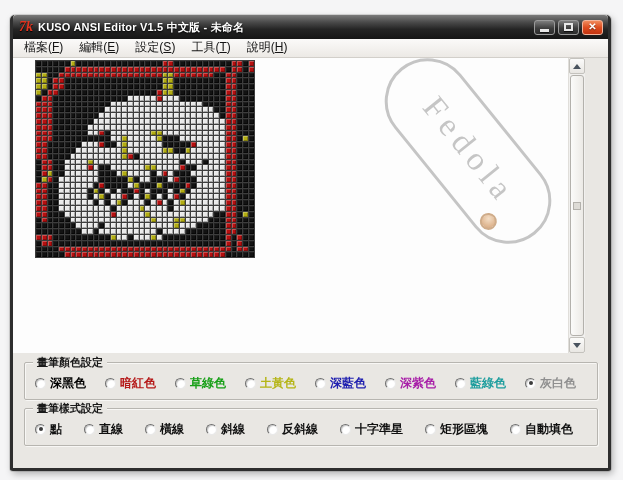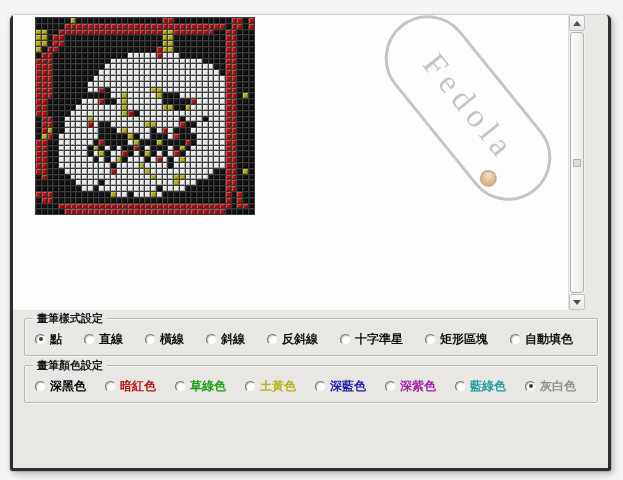--- a/index.html
+++ b/index.html
@@ -93,21 +93,41 @@
   .statusbar { position:absolute; left:0; right:0; bottom:0; height:17px;
     border-top:1px solid #969692; box-shadow:inset 0 1px 0 #f9f8f6;
     background:#e9e7e3; display:flex; align-items:center; padding-left:4px; }
   .status-text { font-size:12px; color:#121212; }
 </style>
 </head>
 <body>
 
 <div class="window">
 
-
+  <div class="titlebar">
+    <span class="app-icon">7k</span>
+    <span class="title-text">KUSO ANSI Editor V1.5 中文版 - 未命名</span>
+    <span class="winbtns">
+      <span class="wbtn">
+          <span class="glyph-min"></span>
+        </span>
+      <span class="wbtn">
+          <span class="glyph-max"></span>
+        </span>
+      <span class="wbtn close">✕</span>
+    </span>
+  </div>
+
+  <div class="menubar" id="menubar">
+      <span class="menu-item">檔案(<u>F</u>)</span>
+      <span class="menu-item">編輯(<u>E</u>)</span>
+      <span class="menu-item">設定(<u>S</u>)</span>
+      <span class="menu-item">工具(<u>T</u>)</span>
+      <span class="menu-item">說明(<u>H</u>)</span>
+    </div>
 
   <div class="canvas-row">
     <div class="canvas">
       <div class="stamp-wrap">
         <div class="stamp" style="border-color: rgb(188, 188, 188);">
           <span class="stamp-text" style="color: rgb(188, 188, 188);">Fedola</span>
           <span class="stamp-dot"></span>
         </div>
       </div>
       <div id="art">
@@ -1409,20 +1429,58 @@
       <div class="sbtn">
           <span class="tri-up"></span>
         </div>
       <div class="sthumb">
           <span class="sgrip"></span>
         </div>
       <div class="sbtn">
           <span class="tri-down"></span>
         </div>
     </div>
+  </div>
+
+  <div class="groupbox gb1">
+    <span class="gb-legend">畫筆顏色設定</span>
+    <div class="radio-row row-colors" id="color-radios">
+        <label class="radio-item">
+          <span class="rb"></span>
+          <span class="rb-label" style="color: rgb(0, 0, 0);">深黑色</span>
+        </label>
+        <label class="radio-item">
+          <span class="rb"></span>
+          <span class="rb-label" style="color: rgb(181, 25, 25);">暗紅色</span>
+        </label>
+        <label class="radio-item">
+          <span class="rb"></span>
+          <span class="rb-label" style="color: rgb(24, 160, 24);">草綠色</span>
+        </label>
+        <label class="radio-item">
+          <span class="rb"></span>
+          <span class="rb-label" style="color: rgb(181, 181, 23);">土黃色</span>
+        </label>
+        <label class="radio-item">
+          <span class="rb"></span>
+          <span class="rb-label" style="color: rgb(33, 33, 176);">深藍色</span>
+        </label>
+        <label class="radio-item">
+          <span class="rb"></span>
+          <span class="rb-label" style="color: rgb(168, 32, 168);">深紫色</span>
+        </label>
+        <label class="radio-item">
+          <span class="rb"></span>
+          <span class="rb-label" style="color: rgb(31, 158, 158);">藍綠色</span>
+        </label>
+        <label class="radio-item">
+          <span class="rb sel"></span>
+          <span class="rb-label" style="color: rgb(143, 143, 143);">灰白色</span>
+        </label>
+      </div>
   </div>
 
   <div class="groupbox gb2">
     <span class="gb-legend">畫筆樣式設定</span>
     <div class="radio-row row-styles" id="style-radios">
         <label class="radio-item">
           <span class="rb sel"></span>
           <span class="rb-label" style="color: rgb(17, 17, 17);">點</span>
         </label>
         <label class="radio-item">
@@ -1449,52 +1507,14 @@
           <span class="rb"></span>
           <span class="rb-label" style="color: rgb(17, 17, 17);">矩形區塊</span>
         </label>
         <label class="radio-item">
           <span class="rb"></span>
           <span class="rb-label" style="color: rgb(17, 17, 17);">自動填色</span>
         </label>
       </div>
   </div>
 
-  <div class="groupbox gb1">
-    <span class="gb-legend">畫筆顏色設定</span>
-    <div class="radio-row row-colors" id="color-radios">
-        <label class="radio-item">
-          <span class="rb"></span>
-          <span class="rb-label" style="color: rgb(0, 0, 0);">深黑色</span>
-        </label>
-        <label class="radio-item">
-          <span class="rb"></span>
-          <span class="rb-label" style="color: rgb(181, 25, 25);">暗紅色</span>
-        </label>
-        <label class="radio-item">
-          <span class="rb"></span>
-          <span class="rb-label" style="color: rgb(24, 160, 24);">草綠色</span>
-        </label>
-        <label class="radio-item">
-          <span class="rb"></span>
-          <span class="rb-label" style="color: rgb(181, 181, 23);">土黃色</span>
-        </label>
-        <label class="radio-item">
-          <span class="rb"></span>
-          <span class="rb-label" style="color: rgb(33, 33, 176);">深藍色</span>
-        </label>
-        <label class="radio-item">
-          <span class="rb"></span>
-          <span class="rb-label" style="color: rgb(168, 32, 168);">深紫色</span>
-        </label>
-        <label class="radio-item">
-          <span class="rb"></span>
-          <span class="rb-label" style="color: rgb(31, 158, 158);">藍綠色</span>
-        </label>
-        <label class="radio-item">
-          <span class="rb sel"></span>
-          <span class="rb-label" style="color: rgb(143, 143, 143);">灰白色</span>
-        </label>
-      </div>
-  </div>
-
 
 </div>
 
 </body></html>

